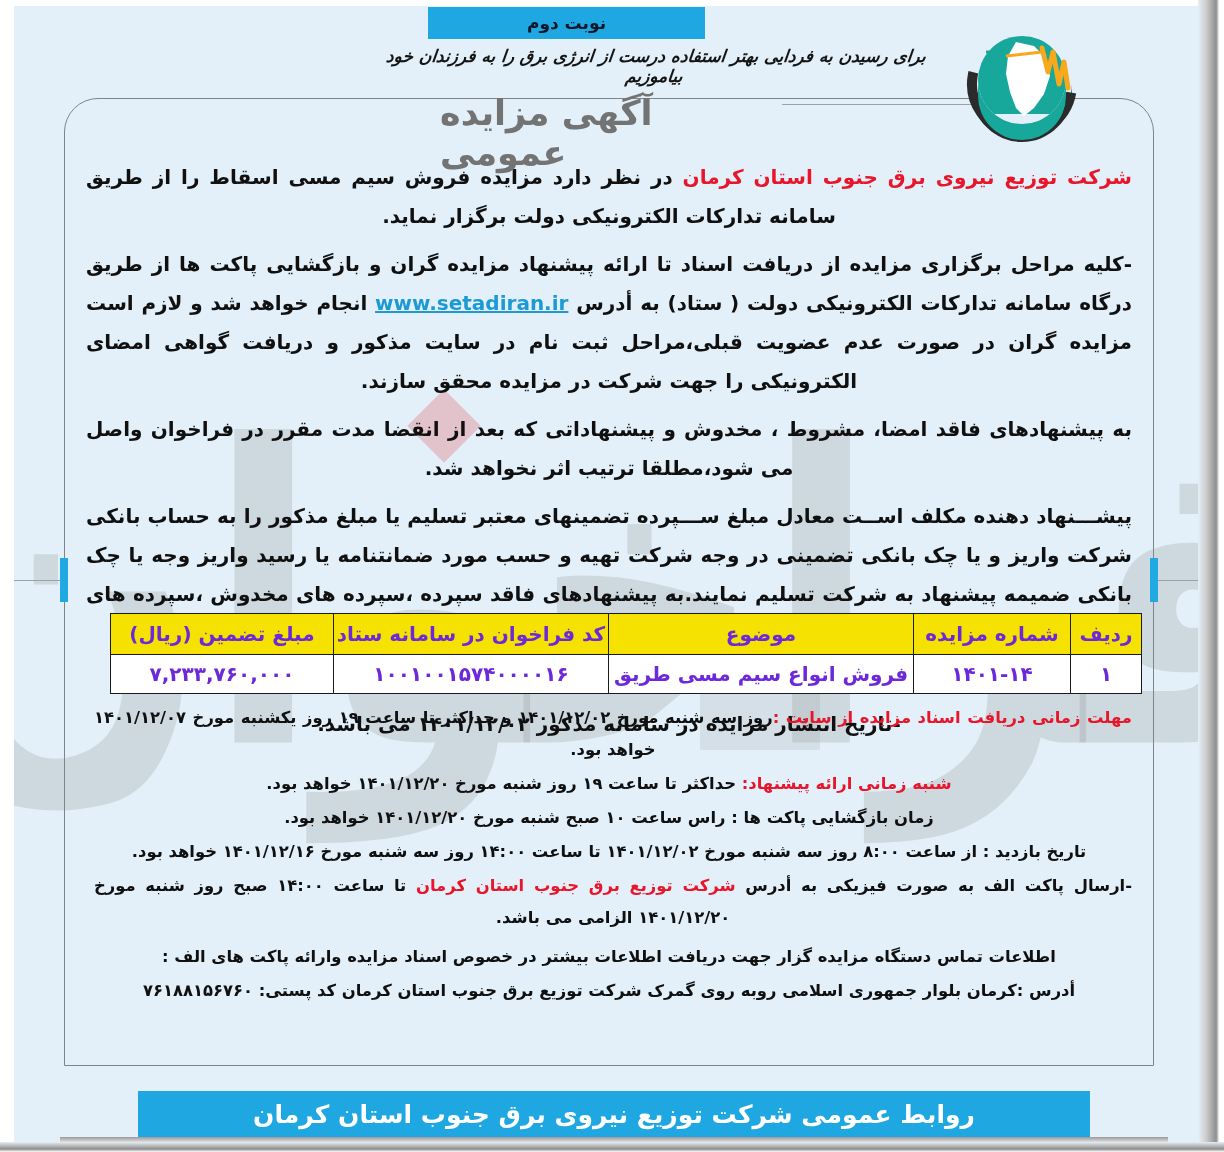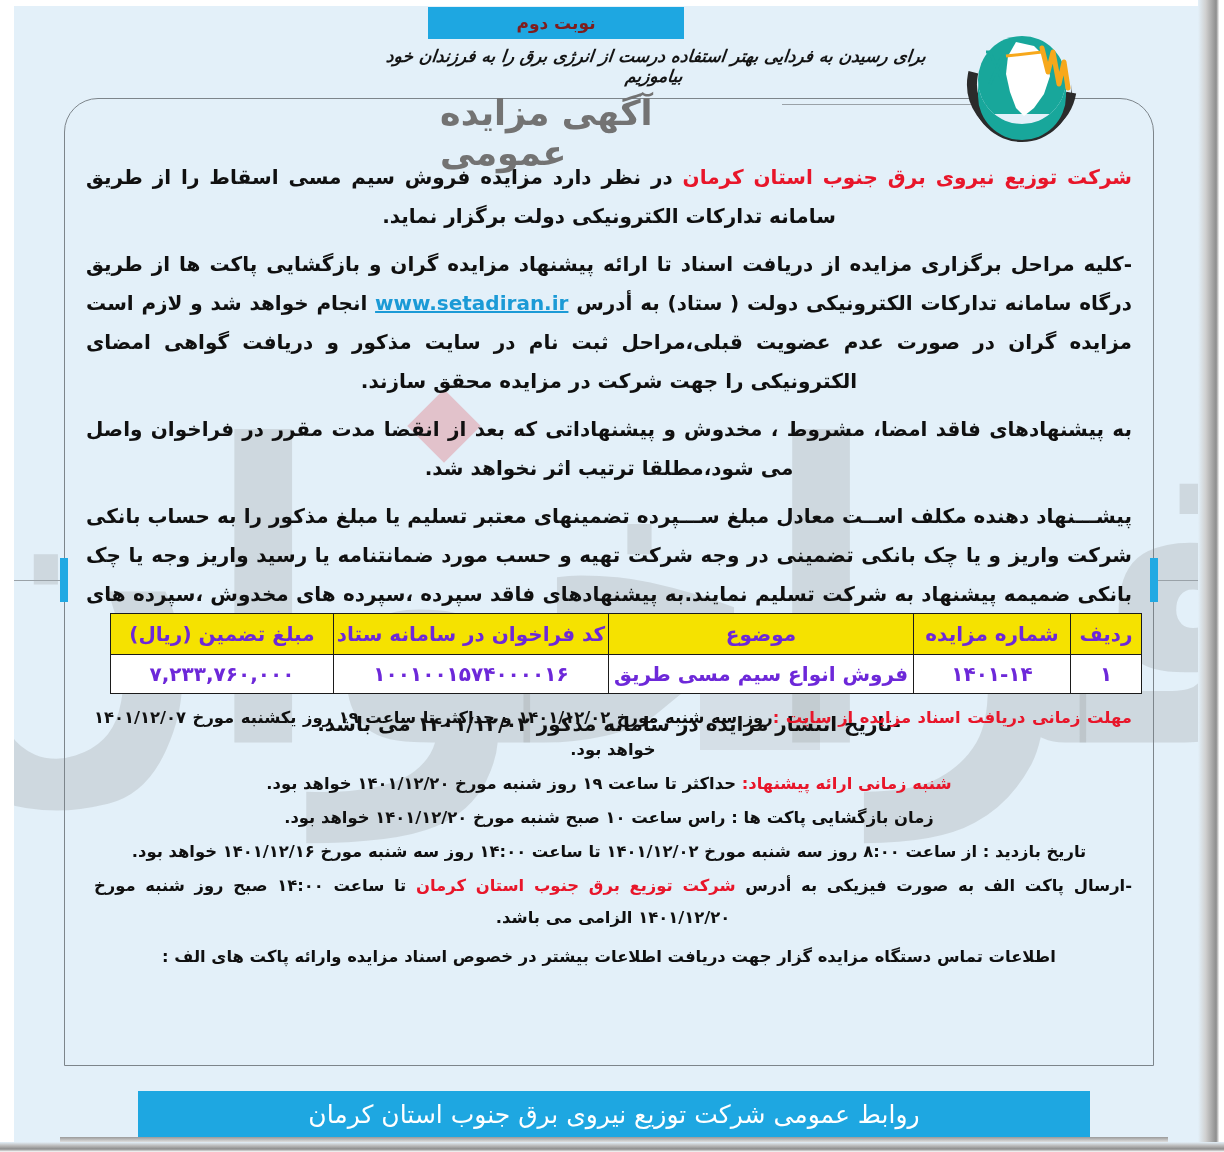--- a/index.html
+++ b/index.html
@@ -81,24 +81,24 @@
     width: 120px; height: 130px;
     background: rgba(150,150,150,0.18);
     z-index: 1;
   }
 
   
   .nobat-badge {
     position: absolute;
     left: 428px;
     top: 7px;
-    width: 256px;
+    width: 277px;
     height: 32px;
     background: #1ea7e1;
-    color: #7f1d1d;
+    color: #0f172a;
     font-size: 17px;
     font-weight: 700;
     display: flex;
     align-items: center;
     justify-content: center;
     z-index: 20;
   }
   .slogan {
     position: absolute;
     top: 46px;
@@ -261,21 +261,21 @@
   
   .footer-bar {
     position: absolute;
     left: 138px;
     top: 1091px;
     width: 952px;
     height: 46px;
     background: #1ea7e1;
     color: #ffffff;
     font-size: 25px;
-    font-weight: 400;
+    font-weight: 700;
     display: flex;
     align-items: center;
     justify-content: center;
     z-index: 30;
   }
   .footer-shadow {
     position:absolute;
     left: 60px; top: 1137px;
     width: 1108px; height: 9px;
     background: linear-gradient(to bottom,#9a9a9a,#d8d8d8,#ffffff);
@@ -375,20 +375,21 @@
       <span class="lbl-red">شنبه زمانی ارائه پیشنهاد:</span><span> حداکثر تا ساعت ۱۹ روز  شنبه مورخ ۱۴۰۱/۱۲/۲۰ خواهد بود.</span>
     </p>
     <p>زمان بازگشایی پاکت ها : راس ساعت ۱۰ صبح  شنبه مورخ ۱۴۰۱/۱۲/۲۰ خواهد بود.</p>
     <p>تاریخ بازدید : از ساعت ۸:۰۰ روز سه شنبه مورخ ۱۴۰۱/۱۲/۰۲ تا ساعت ۱۴:۰۰ روز سه شنبه مورخ ۱۴۰۱/۱۲/۱۶ خواهد بود.</p>
     <p class="justified">
       <span>-ارسال پاکت الف به صورت فیزیکی به أدرس </span><span class="red">شرکت توزیع برق جنوب استان کرمان</span><span> تا ساعت ۱۴:۰۰ صبح روز شنبه مورخ ۱۴۰۱/۱۲/۲۰ الزامی می باشد.</span>
     </p>
 
     <div class="contact">
       <p>اطلاعات تماس دستگاه مزایده گزار جهت دریافت اطلاعات بیشتر در خصوص اسناد مزایده وارائه پاکت های الف :</p>
+      <p>أدرس :کرمان بلوار جمهوری اسلامی روبه روی گمرک شرکت توزیع برق جنوب استان کرمان کد پستی: ۷۶۱۸۸۱۵۶۷۶۰</p>
     </div>
   </div>
 
   <div class="footer-bar">روابط عمومی شرکت توزیع نیروی برق جنوب استان کرمان</div>
   <div class="footer-shadow"></div>
 
   <div class="edge-top"></div>
   <div class="edge left"></div>
   <div class="edge right"></div>
   <div class="edge-bottom"></div>

